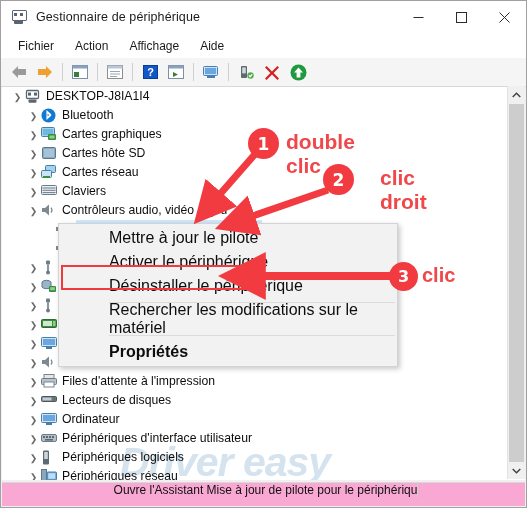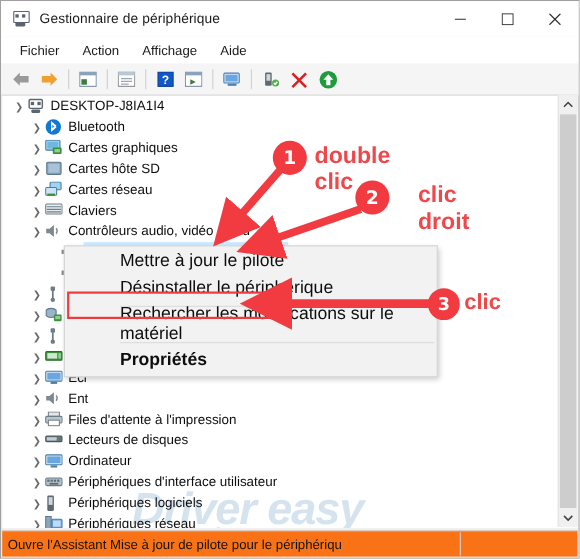--- a/index.html
+++ b/index.html
@@ -106,22 +106,22 @@
   }
   .vsb .arr.up{top:0;}
   .vsb .arr.dn{bottom:0;}
   .vsb .thumb{
     position:absolute;left:1px;top:18px;width:15px;height:358px;background:#cdcdcd;
   }
 
   
   .statusbar{
     position:absolute;left:1px;bottom:1px;width:523px;height:23px;
-    background:#f97316;border-top:1px solid #d8d8d8;
-    display:flex;align-items:center;
+    background:#f9a8d4;border-top:1px solid #d8d8d8;
+    display:flex;align-items:center;flex-direction:column;
   }
   .statusbar .cell1{
     flex:1;height:21px;display:flex;align-items:center;
     border-right:1px solid #d0d0d0;font-size:12px;color:#111;padding-left:5px;
     box-sizing:border-box;
   }
   .statusbar .cell2{width:106px;height:21px;}
 
   
   .ctxmenu{
@@ -543,20 +543,21 @@
     <div class="thumb"></div>
     <div class="arr dn">
       <svg width="9" height="6" viewBox="0 0 9 6">
           <path d="M0.7 1 L4.5 4.8 L8.3 1" stroke="#404040" stroke-width="1.4" fill="none"></path>
         </svg>
     </div>
   </div>
 
   <div class="ctxmenu">
     <div class="cm">Mettre à jour le pilote</div>
+    <div class="cm">Activer le périphérique</div>
     <div class="cm">Désinstaller le périphérique</div>
     <div class="cmsep"></div>
     <div class="cm">Rechercher les modifications sur le matériel</div>
     <div class="cmsep"></div>
     <div class="cm bold">Propriétés</div>
   </div>
 
   <div class="hlbox"></div>
 
   <div class="statusbar">

